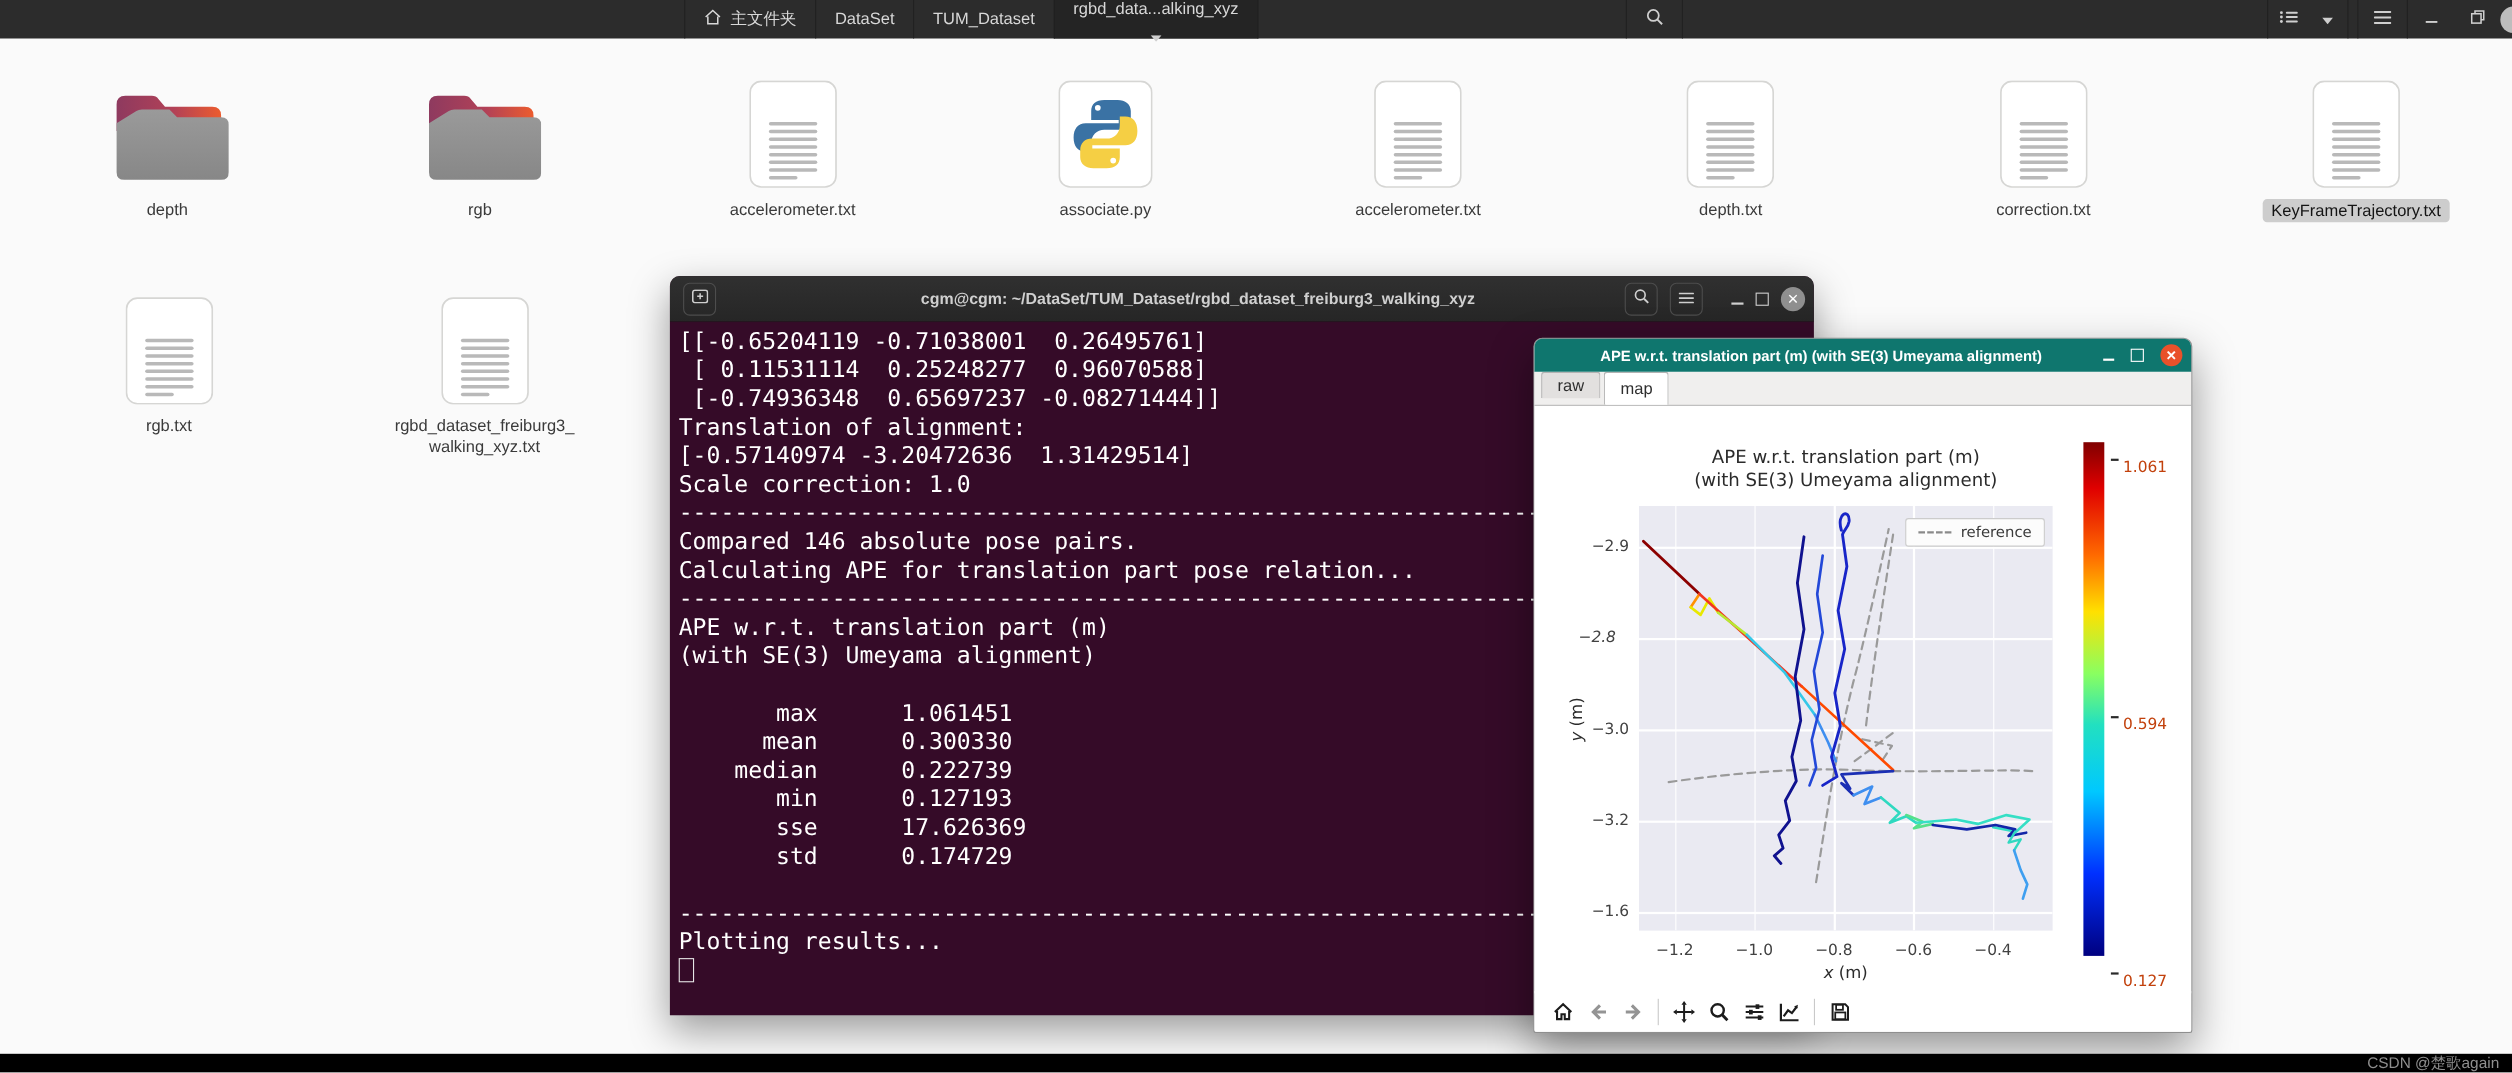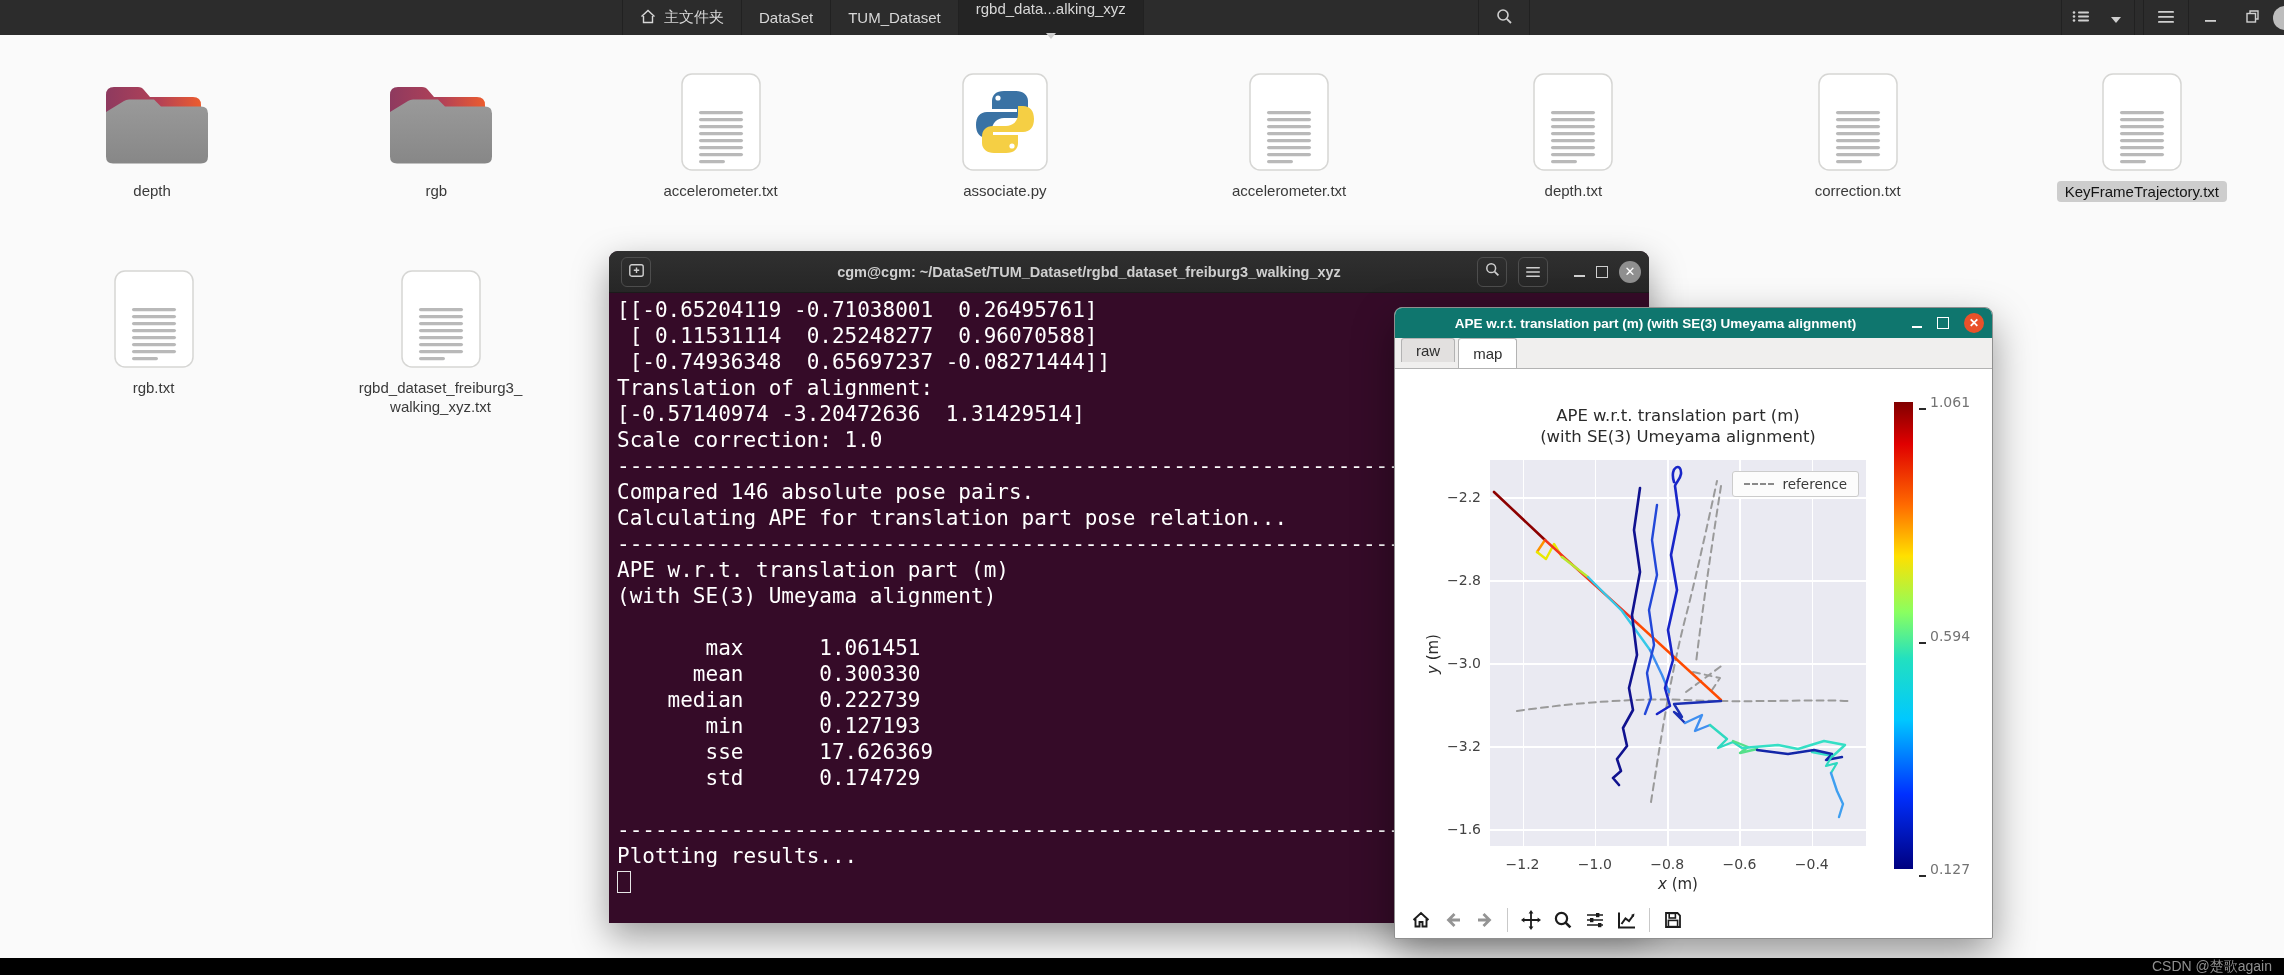--- a/index.html
+++ b/index.html
@@ -84,22 +84,22 @@
   .ticklabel{position:absolute;font-family:"DejaVu Sans",sans-serif;font-size:14px;color:#424242;white-space:nowrap;}
   .xtick{transform:translateX(-50%);}
   .ytick{transform:translate(-100%,-50%);}
   .xlabel{position:absolute;left:95px;width:376px;top:506px;text-align:center;
           font-family:"DejaVu Sans",sans-serif;font-size:15px;color:#2b2b2b;}
   .ylabel{position:absolute;left:-2px;top:276px;width:80px;text-align:center;transform:rotate(-90deg);
           font-family:"DejaVu Sans",sans-serif;font-size:15px;color:#2b2b2b;}
   .colorbar{position:absolute;left:499px;top:33px;width:19px;height:467px;
             background:linear-gradient(to bottom,#800000 0%,#e00000 9%,#ff6a00 22%,#ffe000 33%,
                        #8aff60 45%,#22e0c0 55%,#00c8ff 68%,#0030ff 84%,#000080 100%);}
-  .cbtick{position:absolute;left:524px;display:flex;align-items:flex-end;gap:4px;transform:translateY(-50%);
-          font-family:"DejaVu Sans",sans-serif;font-size:14px;color:#737373;}
+  .cbtick{position:absolute;left:524px;display:flex;align-items:flex-start;gap:4px;transform:translateY(-50%);
+          font-family:"DejaVu Sans",sans-serif;font-size:14px;color:#c2410c;margin-top:23px;}
   .cbdash{width:7px;height:2px;background:#2a2a2a;}
   .pw-toolbar{position:absolute;left:0;right:0;bottom:0;height:37px;background:#fff;display:flex;
               align-items:center;gap:5px;padding-left:12px;border-radius:0 0 2px 2px;}
   .ticon{width:27px;height:29px;display:flex;align-items:center;justify-content:center;}
   .tsep{width:1px;height:24px;background:#c9c9c9;margin:0 4px;}
 
   
   .bottombar{position:absolute;left:0;right:0;bottom:0;height:17px;background:#000;display:flex;
              justify-content:flex-end;align-items:center;padding-right:12px;z-index:30;}
   .wm{color:#8f8f8f;font-size:14px;line-height:17px;}
@@ -527,22 +527,22 @@
         </div>
       </div>
       <div class="xlabel"><i>x</i><span> (m)</span></div>
       <div class="ylabel"><i>y</i><span> (m)</span></div>
       <div class="colorbar"></div>
     <div class="ticklabel xtick" style="left: 127.524px; top: 487px;">−1.2</div>
         <div class="ticklabel xtick" style="left: 199.829px; top: 487px;">−1.0</div>
         <div class="ticklabel xtick" style="left: 272.171px; top: 487px;">−0.8</div>
         <div class="ticklabel xtick" style="left: 344.476px; top: 487px;">−0.6</div>
         <div class="ticklabel xtick" style="left: 416.781px; top: 487px;">−0.4</div>
-        <div class="ticklabel ytick" style="left: 86px; top: 128.365px;">−2.2</div>
-        <div class="ticklabel ytick" style="left: 86px; top: 211.355px;">−2.8</div>
+        <div class="ticklabel ytick" style="left: 86px; top: 128.365px;">−2.9</div>
+        <div class="ticklabel ytick" style="left: 74px; top: 211.355px; font-style: italic;">−2.8</div>
         <div class="ticklabel ytick" style="left: 86px; top: 294.383px;">−3.0</div>
         <div class="ticklabel ytick" style="left: 86px; top: 377.373px;">−3.2</div>
         <div class="ticklabel ytick" style="left: 86px; top: 460.402px;">−1.6</div>
         <div class="cbtick" style="top: 33px;">
           <div class="cbdash"></div>
           <span>1.061</span>
         </div>
         <div class="cbtick" style="top: 266.5px;">
           <div class="cbdash"></div>
           <span>0.594</span>

